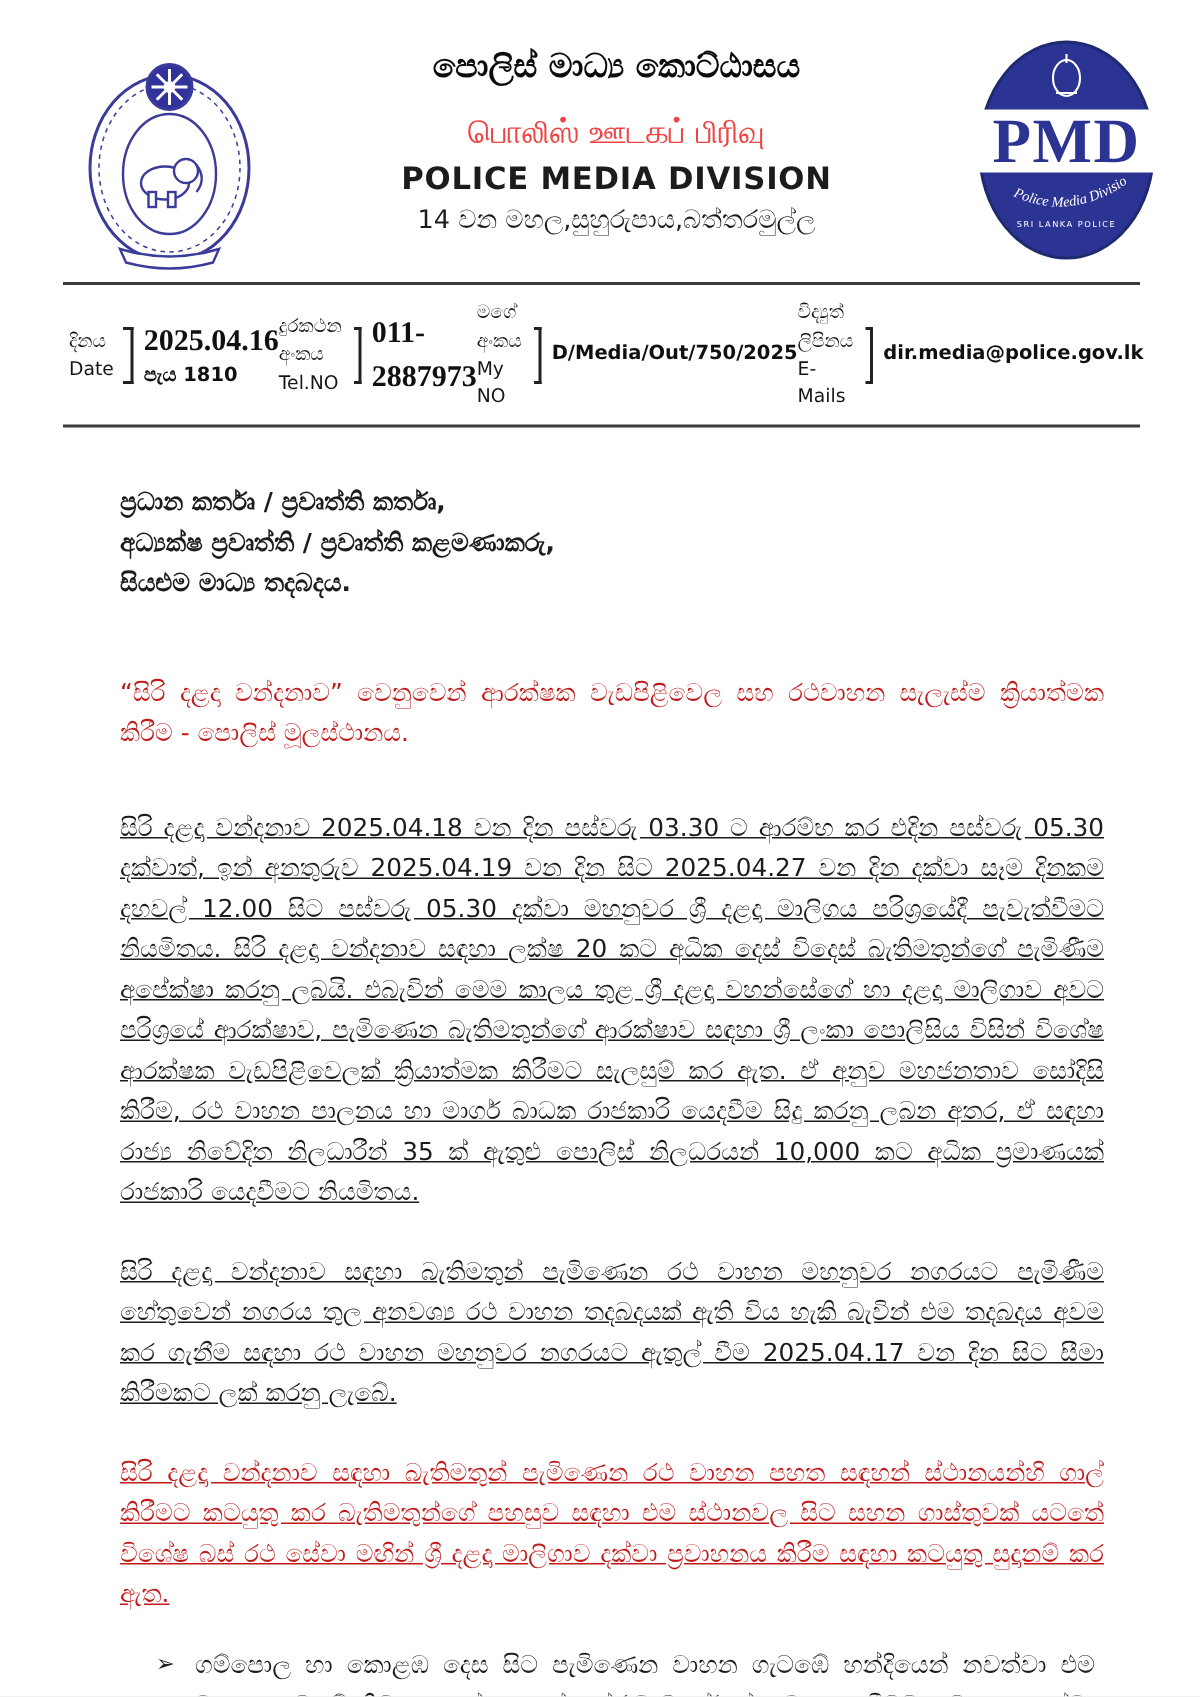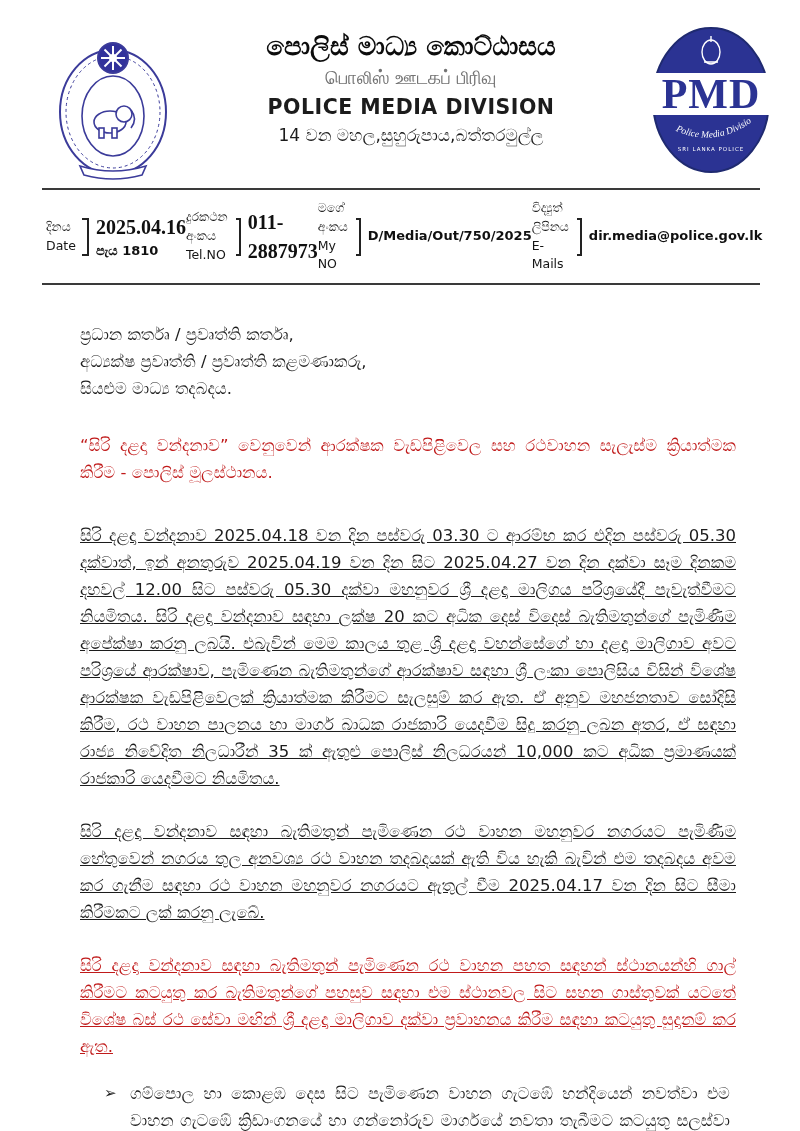--- a/index.html
+++ b/index.html
@@ -6,43 +6,43 @@
   html,body { background:#e8e8e8; }
   .page {
     width:800px; height:1131px; margin:0 auto; background:#ffffff;
     font-family:"DejaVu Sans", sans-serif; color:#1c1c1c;
     overflow:hidden; position:relative;
   }
   
   .header { display:flex; align-items:flex-start; padding:24px 26px 0 52px; }
   .crest { width:122px; height:158px; flex:0 0 auto; }
   .header-center { flex:1 1 auto; text-align:center; padding-top:8px; }
-  .title-si { font-size:26px; font-weight:bold; color:#0c0c0c; line-height:1.15; }
-  .title-ta { font-size:19px; color:#737373; margin-top:4px; }
+  .title-si { font-size:22px; font-weight:bold; color:#0c0c0c; line-height:1.15; }
+  .title-ta { font-size:22px; color:#ef4444; margin-top:19px; }
   .title-en { font-size:20.5px; font-weight:bold; letter-spacing:.5px; margin-top:6px; }
   .addr-si  { font-size:17px; margin-top:6px; }
   .pmd { width:126px; height:158px; flex:0 0 auto; }
   
   .info-bar {
     margin:6px 40px 0 42px;
     border-top:2px solid #3a3a3a; border-bottom:2px solid #3a3a3a;
     padding:9px 2px 9px 4px;
     display:flex; align-items:center; justify-content:space-between;
   }
   .field { display:flex; align-items:center; }
   .field-labels { display:flex; flex-direction:column; justify-content:center;
                   font-size:12.5px; line-height:1.5; color:#151515; }
   .bracket { width:7px; height:38px; margin:0 7px 0 6px;
              border-top:2px solid #222; border-right:2px solid #222; border-bottom:2px solid #222; }
   .field-values { display:flex; flex-direction:column; justify-content:center;
                   font-size:13px; line-height:1.45; font-weight:bold; color:#101010; }
   .field-values .serifish { font-family:"Liberation Serif", serif; font-size:20px; }
   
   .letter { padding:36px 64px 0 80px; font-size:16.5px; line-height:27px; }
-  .addressees { font-weight:normal; margin-bottom:30px; }
+  .addressees { font-weight:bold; margin-bottom:46px; }
   .headline { font-weight:normal; color:var(--red); text-align:justify; margin-bottom:36px; }
   .para { text-align:justify; margin-bottom:26px;text-decoration:underline; }
   .para.red { color:var(--red); margin-bottom:20px; }
   .bullet-list { list-style:none; margin-top:8px; }
   .bullet-item { display:flex; margin:0 6px 24px 24px; }
   .bullet-item .marker { flex:0 0 26px; color:#222; font-size:15px; line-height:27px; }
   .bullet-item .btext { flex:1 1 auto; text-align:justify; }
   :root { --red:#c01a1a; --navy:#2b3393; --crest:#3b3b9a; }
 </style>
 </head>

